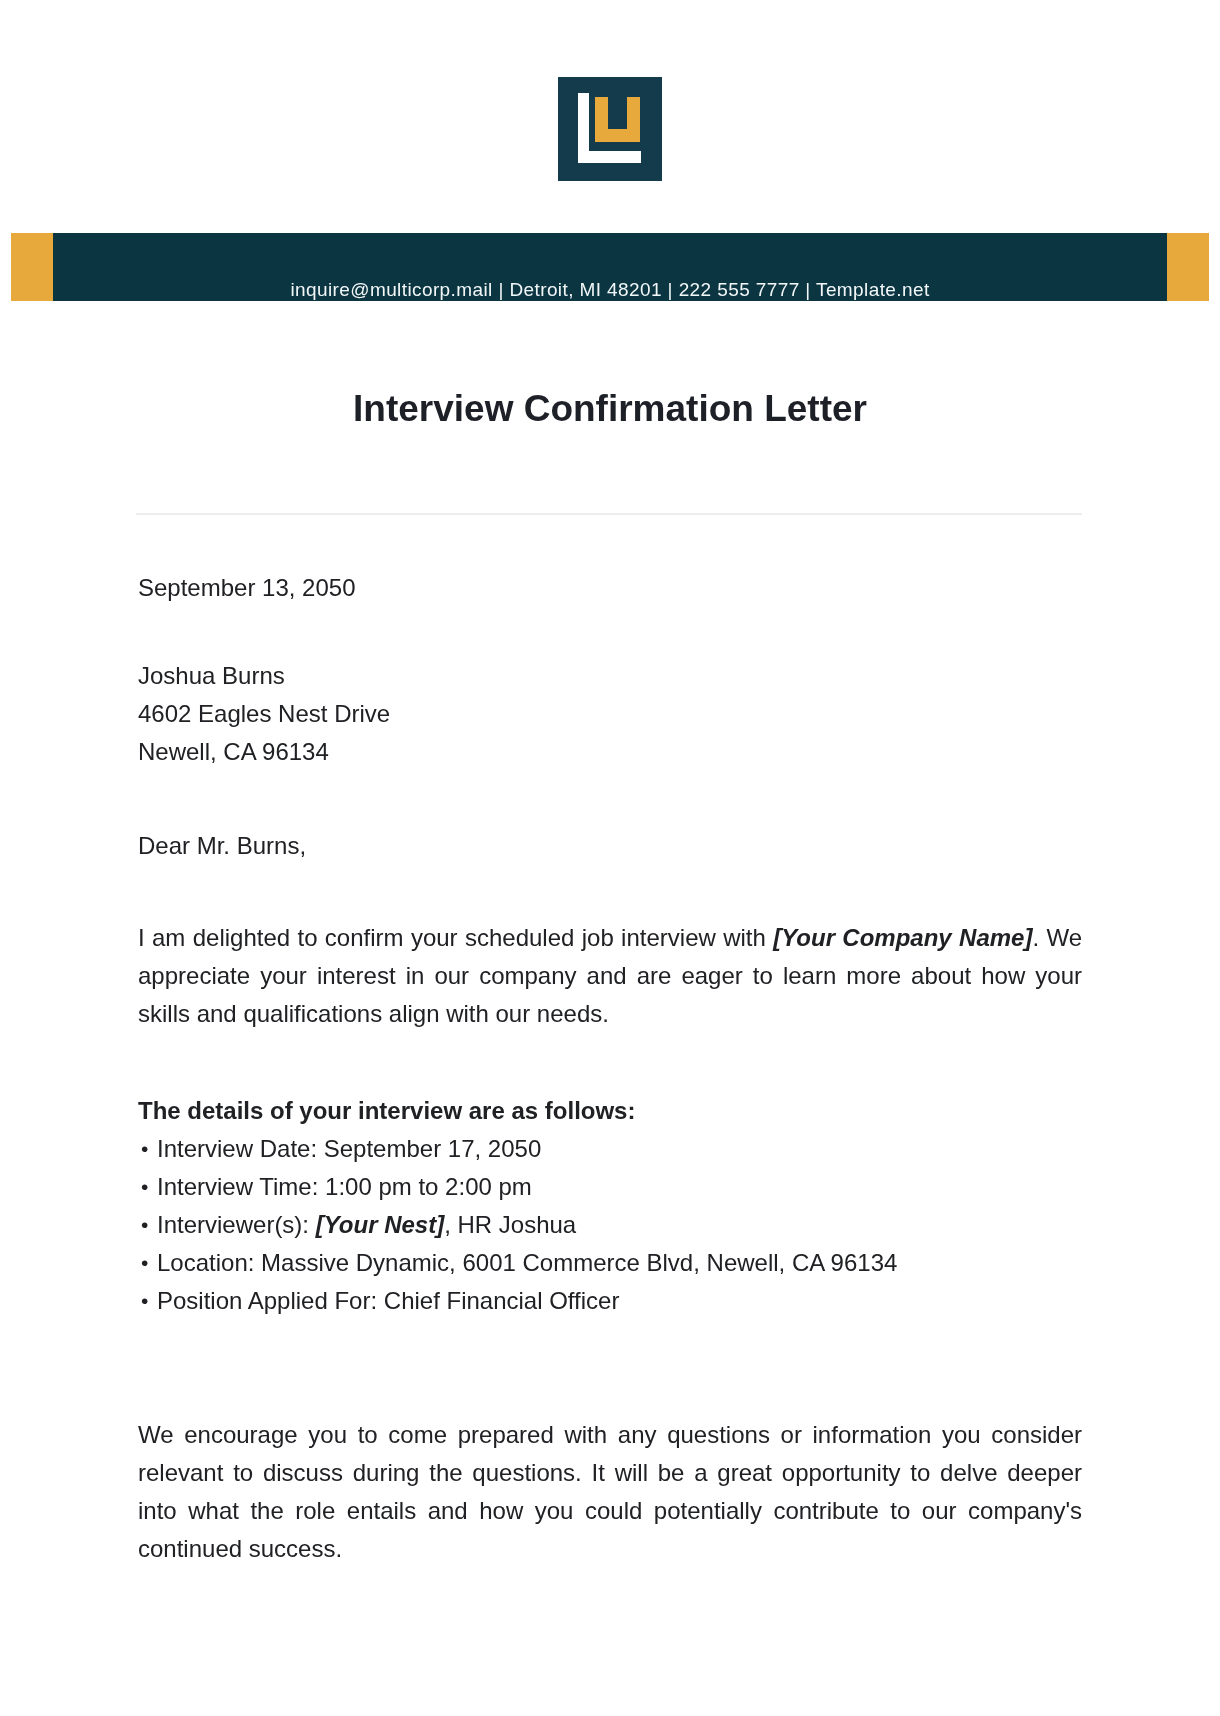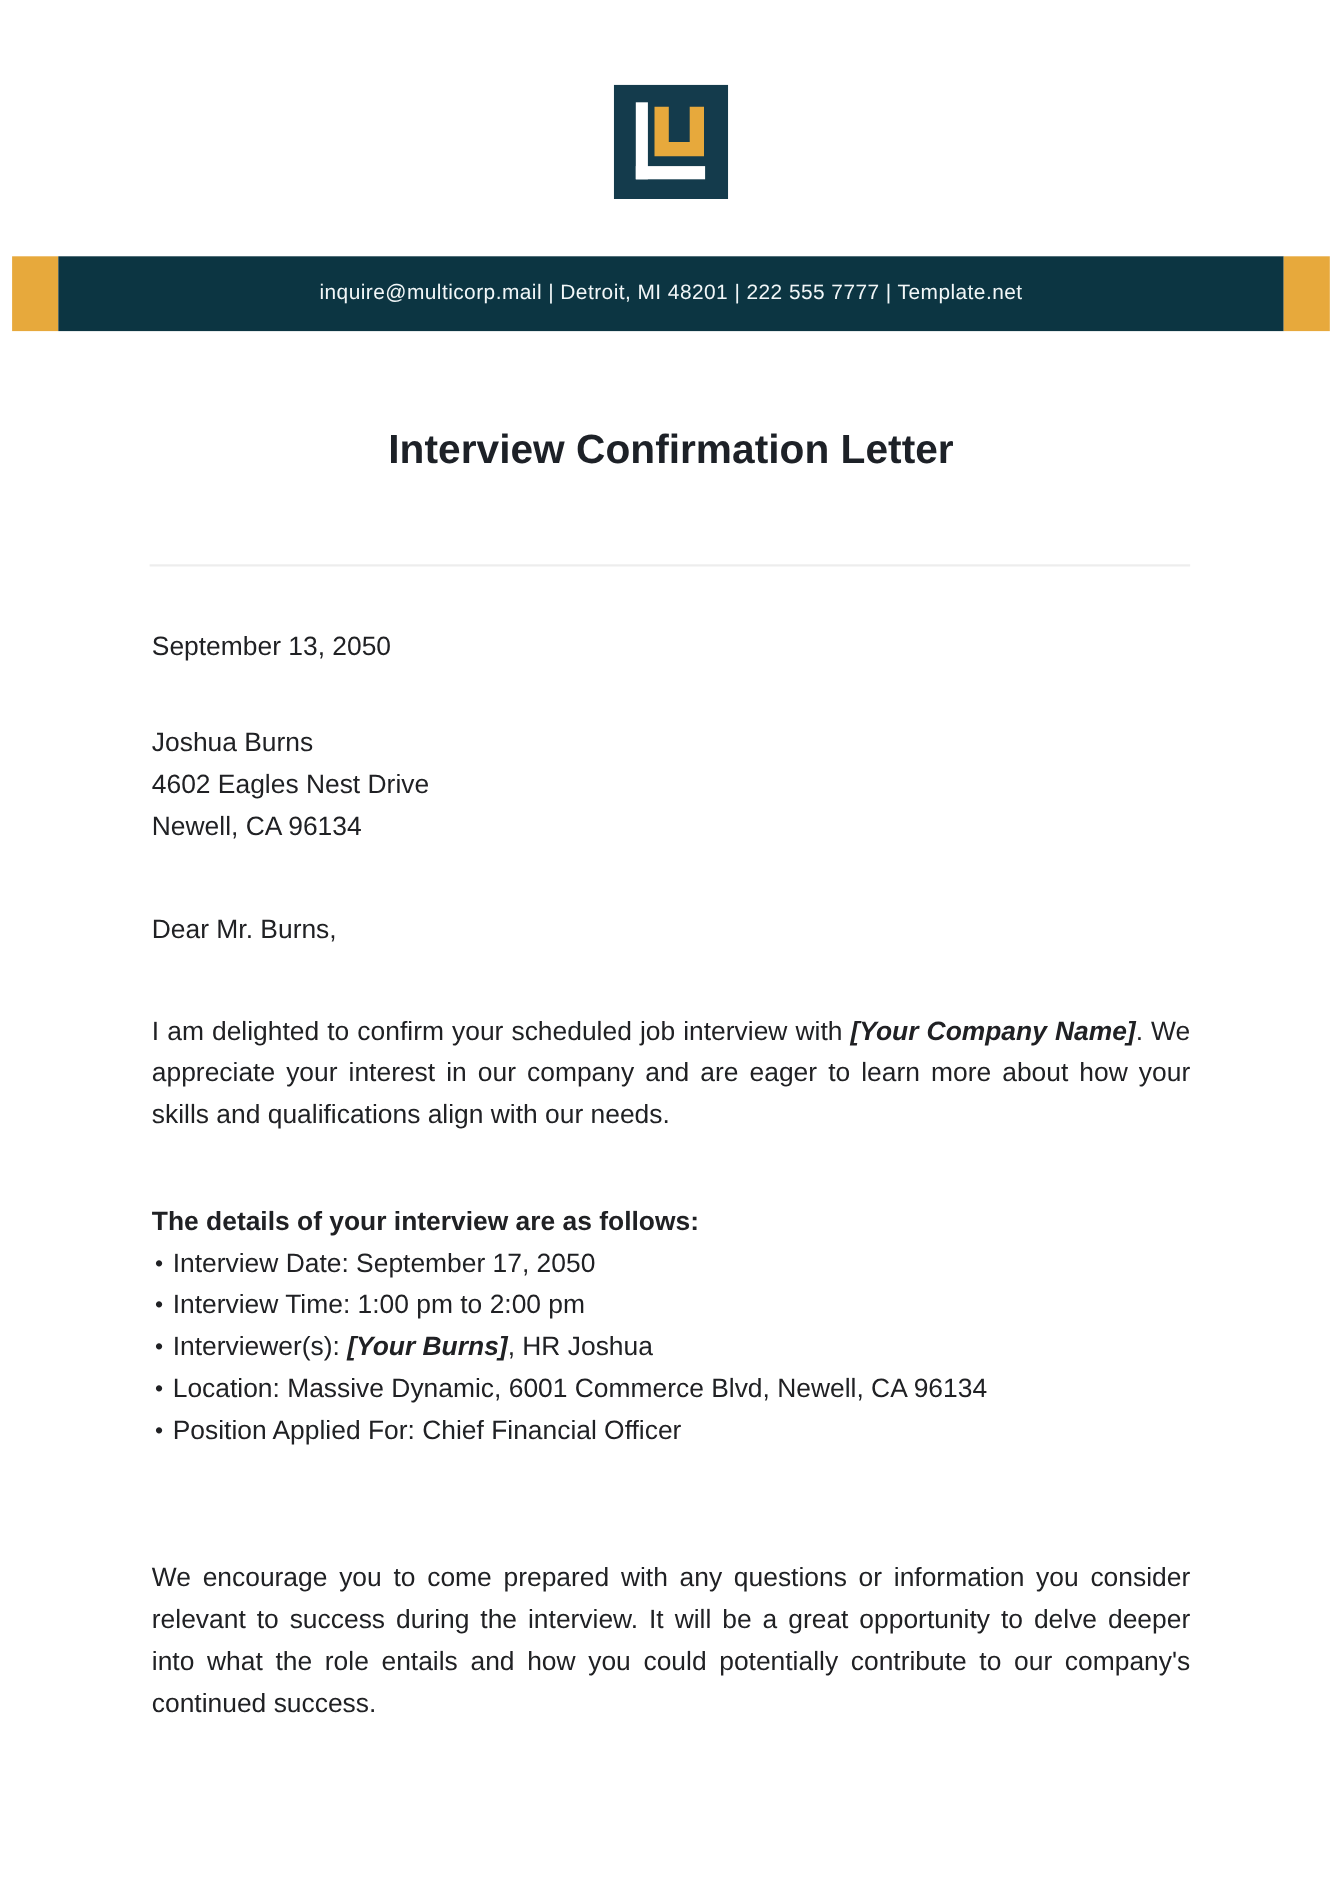--- a/index.html
+++ b/index.html
@@ -14,21 +14,21 @@
   
   .logo-wrap { padding-top: 77px; display: flex; justify-content: center; }
   .logo-mark { width: 104px; height: 104px; display: block; }
 
   
   .contact-bar { margin-top: 52px; height: 68px; display: flex; align-items: stretch; }
   .bar-spacer { width: 11px; background: #ffffff; }
   .bar-accent { width: 42px; background: var(--gold); }
   .bar-main {
     flex: 1; background: var(--teal);
-    display: flex; align-items: center; justify-content: center;
+    display: flex; align-items: flex-end; justify-content: center;
   }
   .bar-main .contact-line {
     color: #f2f7f8; font-size: 19px; letter-spacing: 0.4px; font-weight: 400;
   }
 
   
   .letter-title {
     margin-top: 84px;
     text-align: center;
     font-size: 37px; line-height: 48px; font-weight: 700;
@@ -106,31 +106,31 @@
       <div class="bullet">
         <span class="dot">•</span>
         <span><span>Interview Date: September 17, 2050</span></span>
       </div>
       <div class="bullet">
         <span class="dot">•</span>
         <span><span>Interview Time: 1:00 pm to 2:00 pm</span></span>
       </div>
       <div class="bullet">
         <span class="dot">•</span>
-        <span><span>Interviewer(s): </span><span class="bold">[Your Burns]</span><span>, HR Joshua</span></span>
+        <span><span>Interviewer(s): </span><span class="bold">[Your Nest]</span><span>, HR Joshua</span></span>
       </div>
       <div class="bullet">
         <span class="dot">•</span>
         <span><span>Location: Massive Dynamic, 6001 Commerce Blvd, Newell, CA 96134</span></span>
       </div>
       <div class="bullet">
         <span class="dot">•</span>
         <span><span>Position Applied For: Chief Financial Officer</span></span>
       </div>
     </div>
 
   <div class="jpara closing">
       <div class="line"><span>We encourage you to come prepared with any questions or information you consider</span></div>
-      <div class="line"><span>relevant to success during the interview. It will be a great opportunity to delve deeper</span></div>
+      <div class="line"><span>relevant to discuss during the questions. It will be a great opportunity to delve deeper</span></div>
       <div class="line"><span>into what the role entails and how you could potentially contribute to our company's</span></div>
       <div class="line"><span>continued success.</span></div>
     </div>
 </div>
 
 </body></html>

